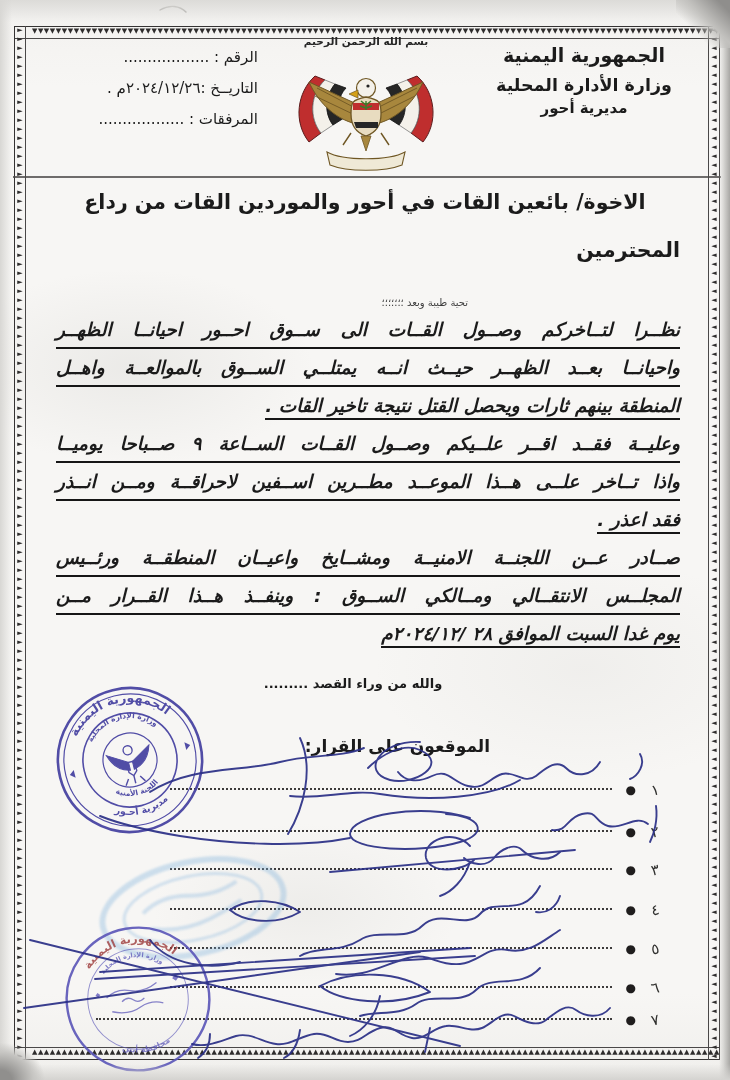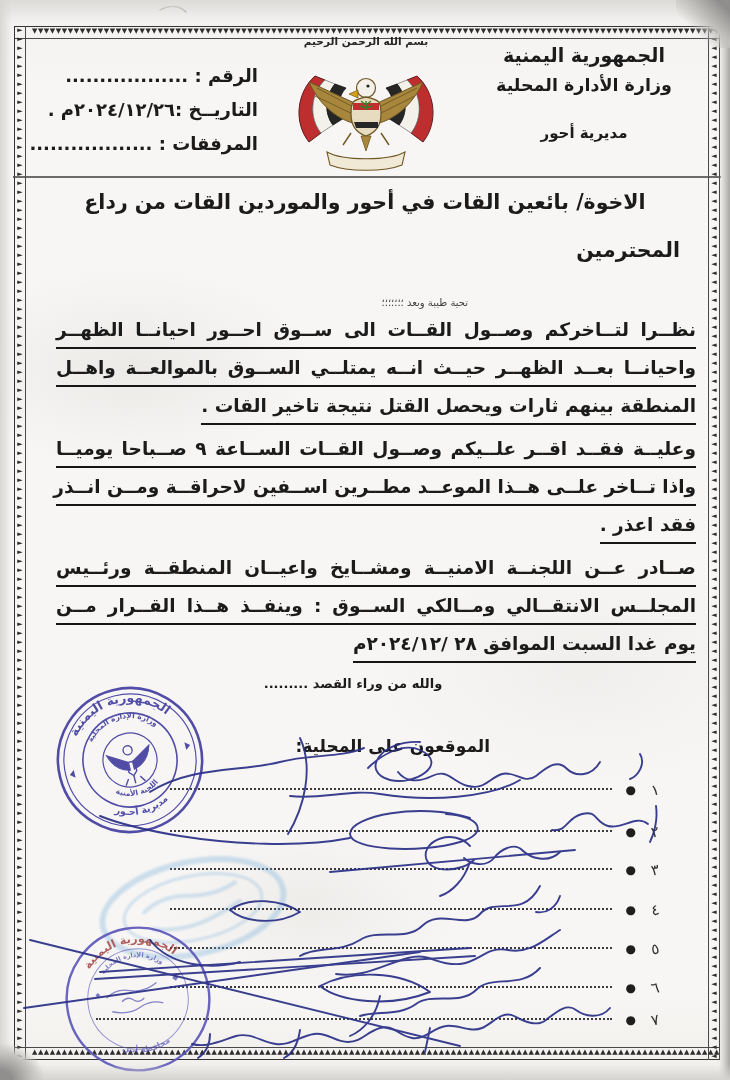--- a/index.html
+++ b/index.html
@@ -17,35 +17,35 @@
           letter-spacing:.6px;line-height:9px;pointer-events:none;}
   .b-top{left:14px;right:10px;top:26px;height:11px;border-top:1.6px solid #353333;border-bottom:1px solid #4a4848;}
   .b-bottom{left:14px;right:10px;bottom:20px;height:11px;border-bottom:1.6px solid #353333;border-top:1px solid #4a4848;}
   .b-left{left:14px;top:26px;bottom:20px;width:10px;border-left:1.6px solid #353333;border-right:1px solid #4a4848;white-space:pre;text-align:center;letter-spacing:0;}
   .b-right{right:10px;top:26px;bottom:20px;width:10px;border-right:1.6px solid #353333;border-left:1px solid #4a4848;white-space:pre;text-align:center;letter-spacing:0;}
   
   .hdr-right{position:absolute;z-index:2;top:44px;right:26px;width:240px;text-align:center;}
   .hdr-right .republic{font-size:19px;font-weight:bold;transform:scaleY(1.05);}
   .hdr-right .ministry{font-size:17.5px;font-weight:bold;margin-top:9px;}
   .hdr-right .gov{font-size:14px;font-weight:bold;margin-top:11px;}
-  .hdr-right .dist{font-size:15px;font-weight:bold;margin-top:29px;}
-  .hdr-left{position:absolute;z-index:2;top:65px;left:38px;width:220px;font-size:18px;font-weight:bold;}
+  .hdr-right .dist{font-size:15px;font-weight:bold;margin-top:4px;}
+  .hdr-left{position:absolute;z-index:2;top:48px;left:38px;width:220px;font-size:15px;font-weight:normal;}
   .hdr-left .row{margin-bottom:13px;white-space:nowrap;}
   .emblem{position:absolute;z-index:2;top:30px;left:281px;width:170px;height:150px;}
   .sepline{position:absolute;z-index:2;top:176px;left:13px;right:9px;height:2.4px;background:#4b4a49;opacity:.8;}
   
   .title1{position:absolute;z-index:2;top:190px;left:50px;right:50px;text-align:center;font-size:20.5px;font-weight:bold;}
   .title2{position:absolute;z-index:2;top:238px;left:50px;right:50px;text-align:right;font-size:20.5px;font-weight:bold;}
   .greeting{position:absolute;z-index:2;top:297px;right:262px;font-size:10px;color:#3c3c3c;font-weight:500;}
-  .bodytext{position:absolute;z-index:2;top:318px;right:34px;left:56px;}
+  .bodytext{position:absolute;z-index:2;top:318px;right:50px;left:56px;font-style:italic;}
   .pline{display:block;font-size:18.5px;font-weight:bold;line-height:24px;
          padding-bottom:5px;border-bottom:2.6px solid #161616;margin-bottom:7px;
          text-align:justify;text-align-last:justify;white-space:nowrap;}
   .pline.short{display:flow-root;border-bottom:none;text-align:right;text-align-last:right;margin-bottom:7px;}
-  .pline.short > span{display:inline-block;padding-bottom:5px;border-bottom:2.6px solid #161616;}
+  .pline.short > span{display:inline-block;border-bottom:2.6px solid #161616;}
   .closing{position:absolute;z-index:2;top:676px;left:0;right:24px;text-align:center;font-size:13px;font-weight:bold;}
   
   .sig-heading{position:absolute;z-index:2;top:736px;right:240px;font-size:17px;font-weight:bold;}
   .sigrow{position:absolute;z-index:2;left:170px;right:118px;height:20px;}
   .sigrow .dots{position:absolute;left:0;right:0;bottom:0;border-bottom:2.2px dotted #3d3b3b;}
   .sigrow .bullet{position:absolute;right:-24px;bottom:-7px;font-size:12px;color:#1f1d1d;}
   .sigrow .marker{position:absolute;right:-47px;bottom:-9px;font-size:15px;color:#30302e;
                   transform:rotate(-12deg);font-weight:500;}
   .stampsvg{position:absolute;pointer-events:none;}
   .ink{position:absolute;inset:0;z-index:6;pointer-events:none;}
@@ -368,21 +368,21 @@
     <div class="pline">وعليــة فقــد اقــر علــيكم وصــول القــات الســاعة ٩ صــباحا يوميــا</div>
     <div class="pline">واذا تــاخر علــى هــذا الموعــد مطــرين اســفين لاحراقــة ومــن انــذر</div>
     <div class="pline short"><span>فقد اعذر .</span></div>
     <div class="pline">صــادر عــن اللجنــة الامنيــة ومشــايخ واعيــان المنطقــة ورئــيس</div>
     <div class="pline">المجلــس الانتقــالي ومــالكي الســوق : وينفــذ هــذا القــرار مــن</div>
     <div class="pline short"><span>يوم غدا السبت الموافق ٢٨ /٢٠٢٤/١٢م</span></div>
   </div>
 
   <div class="closing">والله من وراء القصد .........</div>
 
-  <div class="sig-heading">الموقعون على المحلية:</div>
+  <div class="sig-heading">الموقعون على القرار:</div>
 
   <div class="sigrow" style="top:770px">
     <span class="marker">١</span>
     <span class="bullet">●</span>
     <span class="dots"></span>
   </div>
   <div class="sigrow" style="top:812px">
     <span class="marker">٢</span>
     <span class="bullet">●</span>
     <span class="dots"></span>

